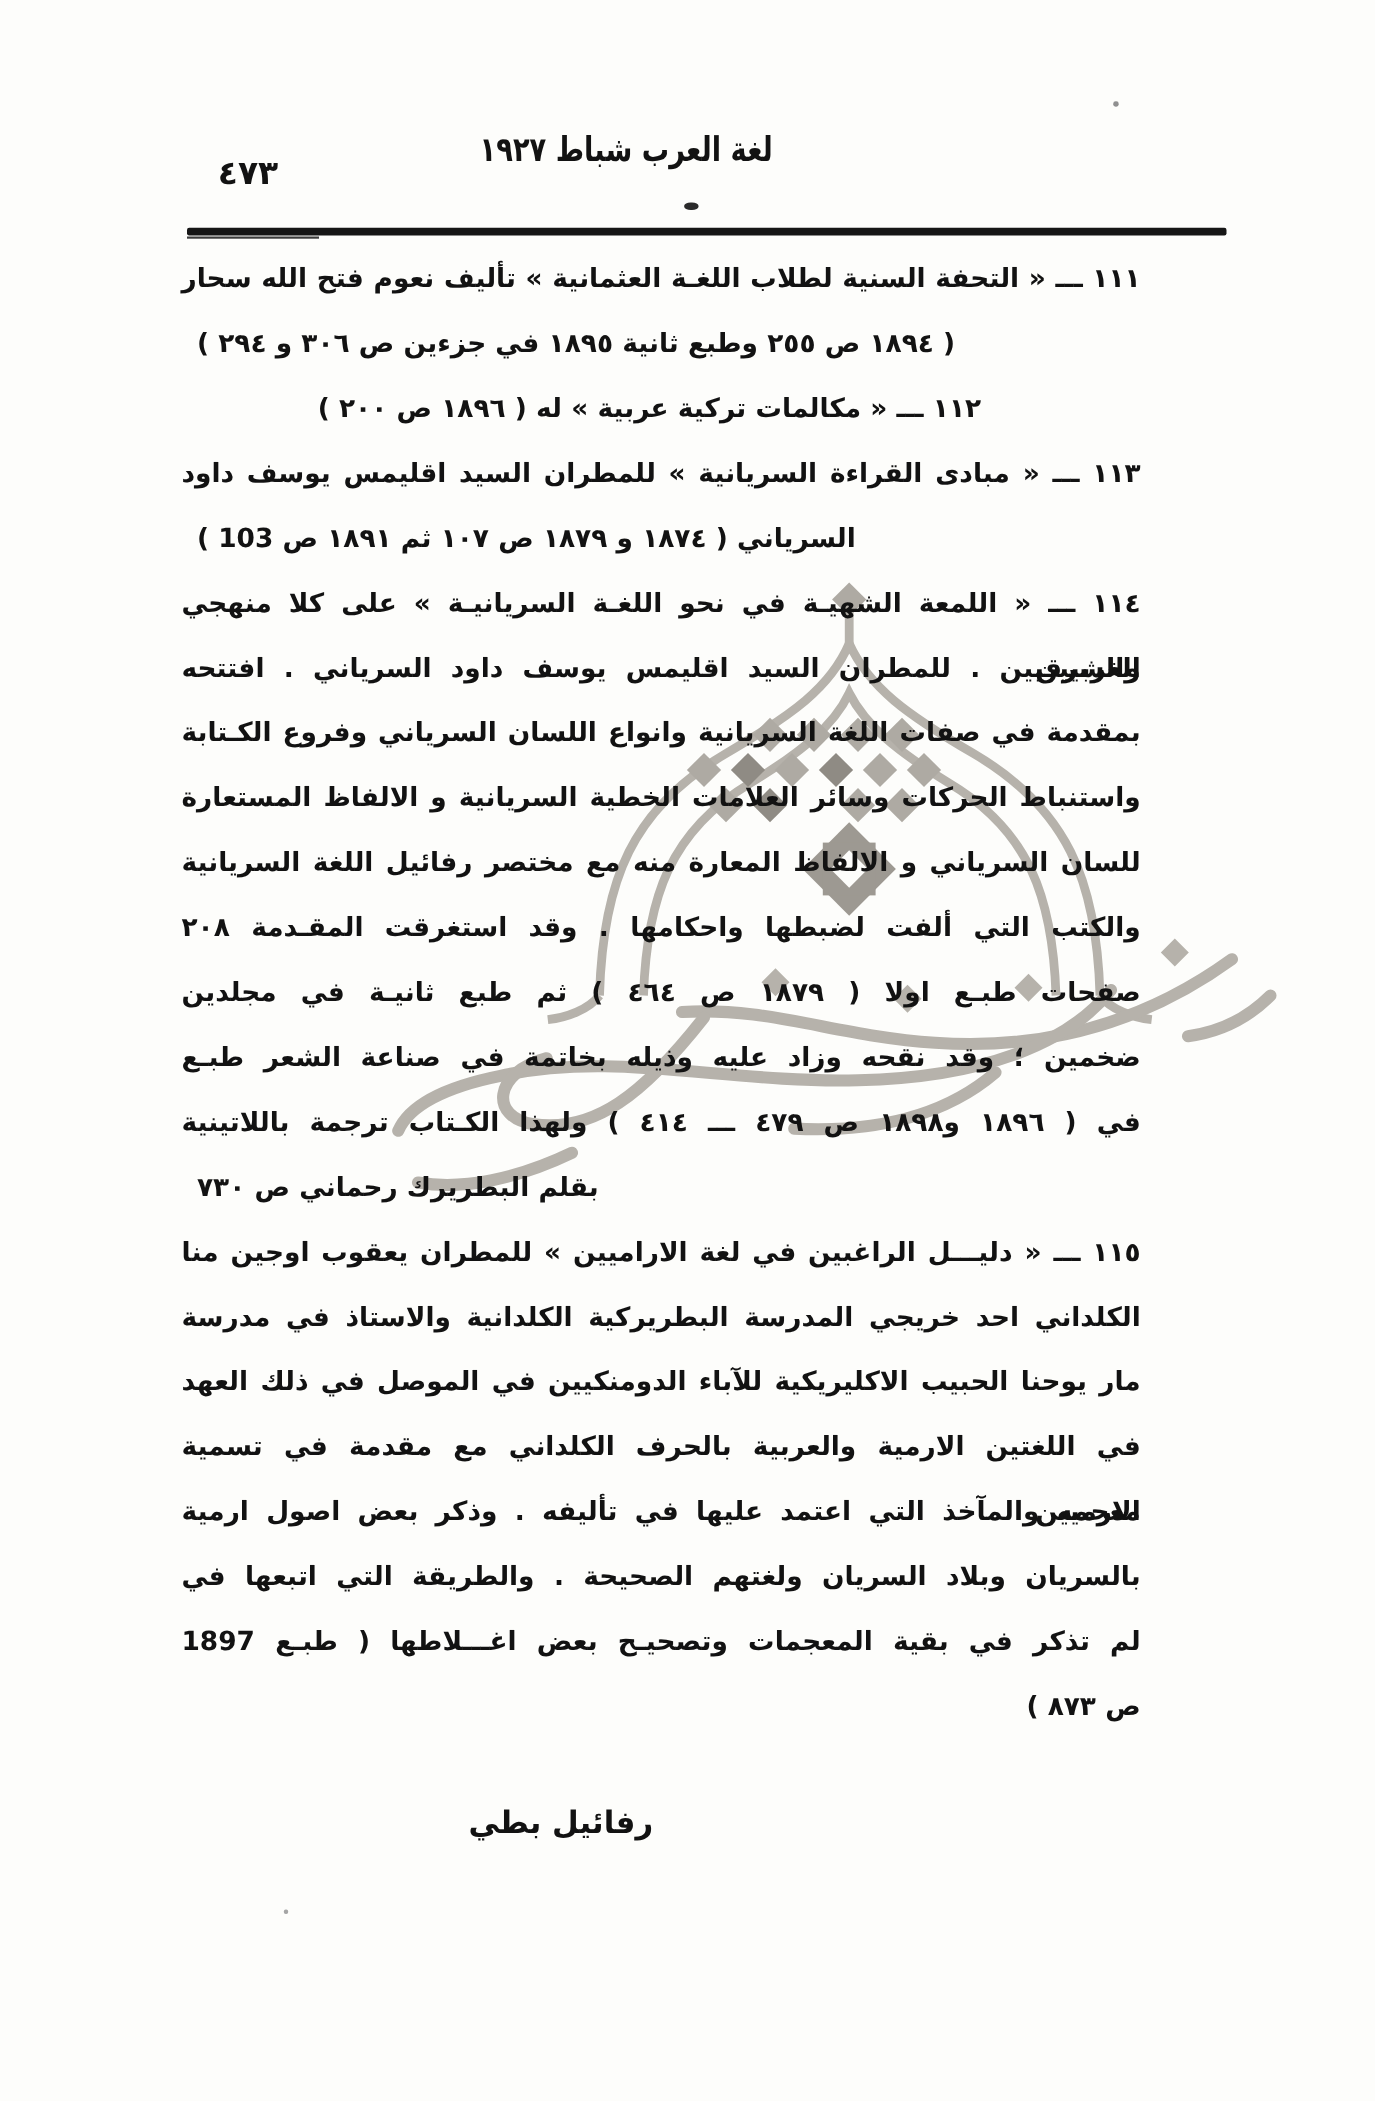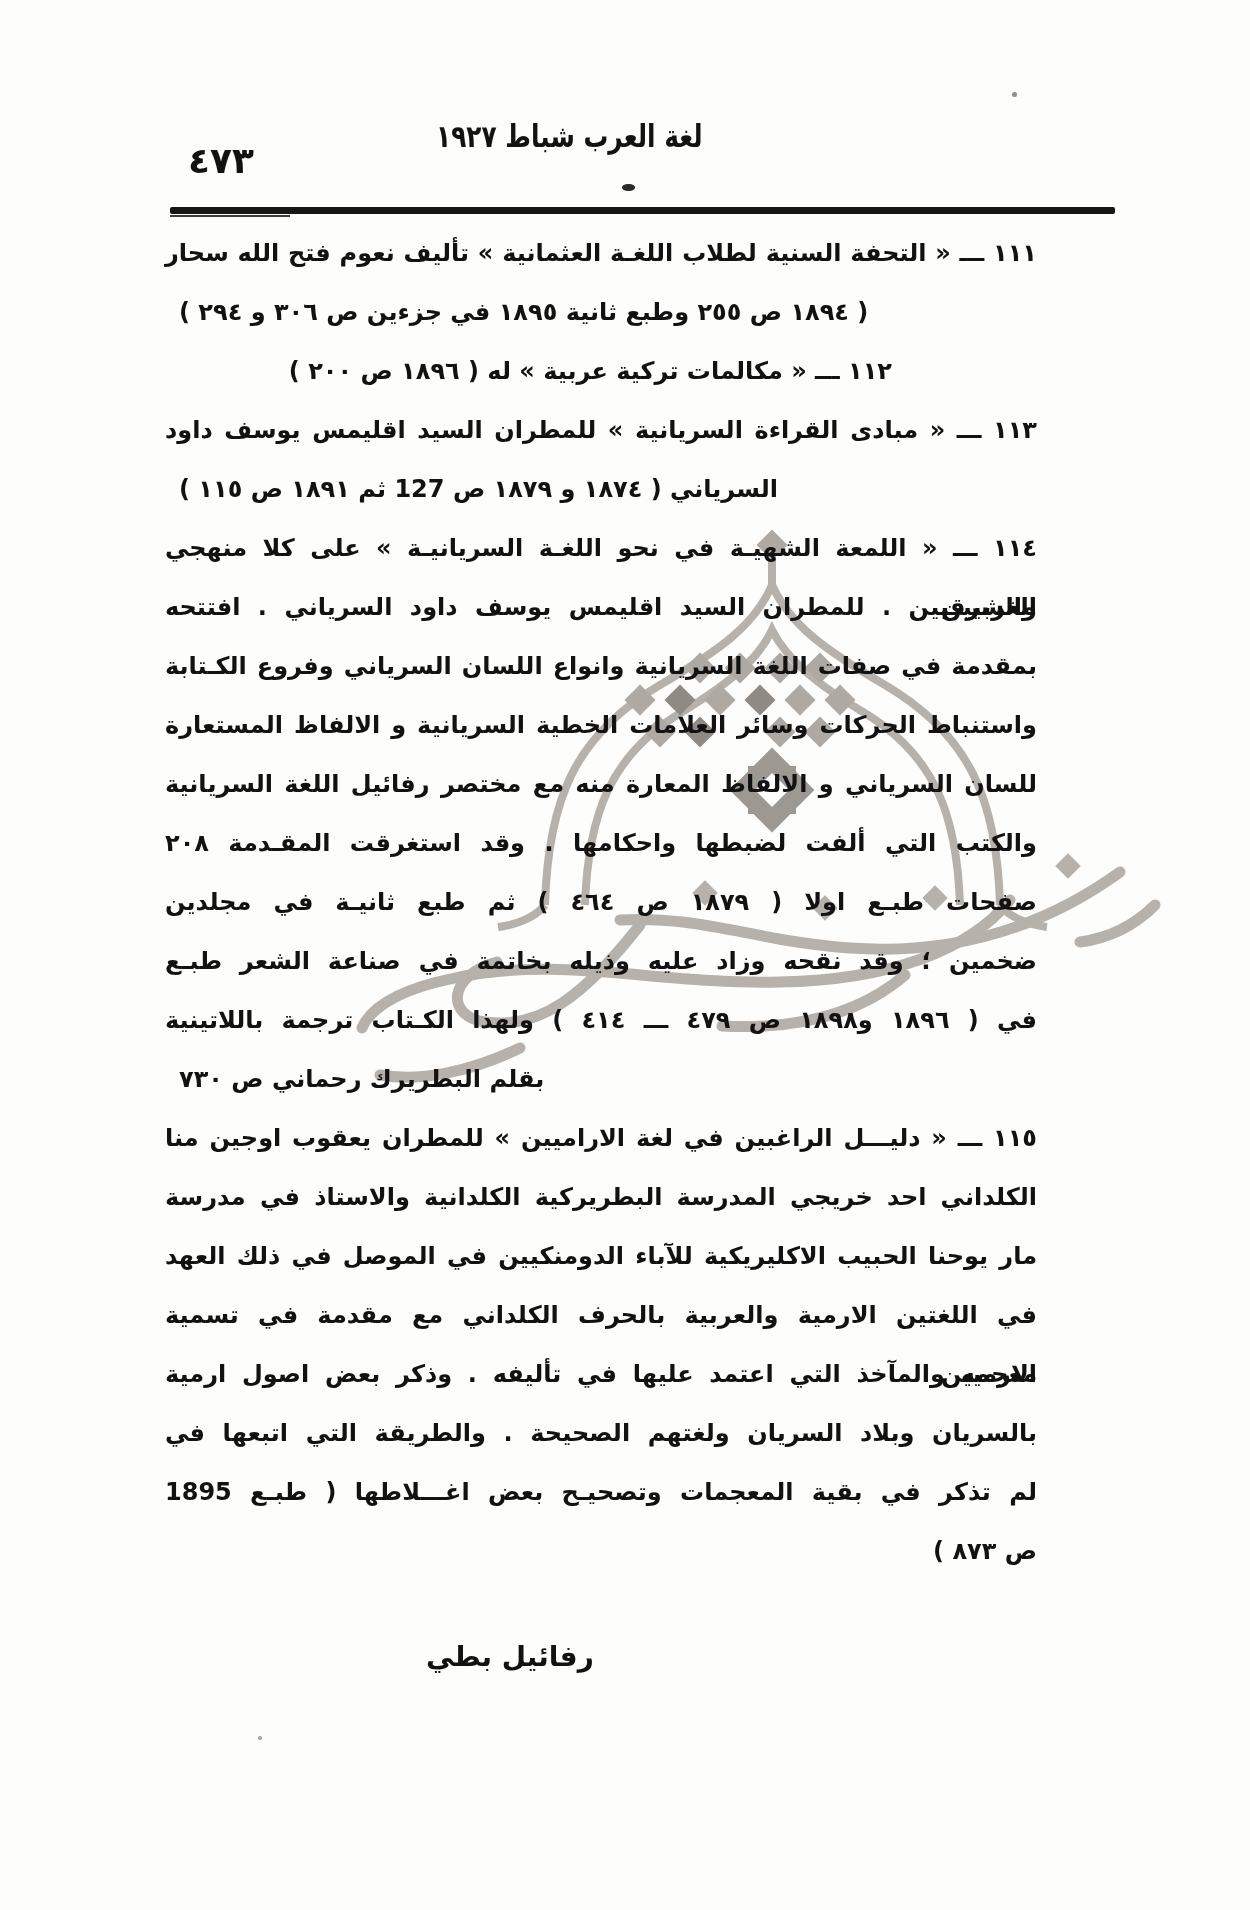--- a/index.html
+++ b/index.html
@@ -2,22 +2,22 @@
 <html><head>
 <meta charset="utf-8">
 <style>
   html,body{margin:0;padding:0;background:#e8e8e8;}
   .page{
     position:relative; width:1250px; height:1910px;
     background:#fdfdfb; overflow:hidden;
     font-family:"DejaVu Sans", sans-serif; color:#121212;
   }
   .pagenum{
-    position:absolute; top:140px; left:188px;
-    font-size:36px; font-weight:bold; direction:rtl;
+    position:absolute; top:140px; left:198px;
+    font-size:30px; font-weight:bold; direction:rtl;
   }
   .journal{
     position:absolute; top:118px; left:436px;
     font-size:31px; font-weight:bold; direction:rtl; white-space:nowrap;
     transform:scaleX(.8); transform-origin:left top;
   }
   .rule{
     position:absolute; top:207px; left:170px; width:945px; height:7px;
     background:#161616; border-radius:2px;
   }
@@ -98,38 +98,38 @@
 
   <div class="pagenum">٤٧٣</div>
   <div class="journal">لغة العرب شباط ١٩٢٧</div>
   <div class="rule"></div>
 
   <div class="body" id="body-lines">
       <div class="bodyline align-full" lang="ar">١١١ ـــ « التحفة السنية لطلاب اللغـة العثمانية » تأليف نعوم فتح الله سحار</div>
       <div class="bodyline align-left" lang="ar">( ١٨٩٤ ص ٢٥٥ وطبع ثانية ١٨٩٥ في جزءين ص ٣٠٦ و ٢٩٤ )</div>
       <div class="bodyline align-right-indent" lang="ar">١١٢ ـــ « مكالمات تركية عربية » له ( ١٨٩٦ ص ٢٠٠ )</div>
       <div class="bodyline align-full" lang="ar">١١٣ ـــ « مبادى القراءة السريانية » للمطران السيد اقليمس يوسف داود</div>
-      <div class="bodyline align-left" lang="ar">السرياني ( ١٨٧٤ و ١٨٧٩ ص 127 ثم ١٨٩١ ص ١١٥ )</div>
+      <div class="bodyline align-left" lang="ar">السرياني ( ١٨٧٤ و ١٨٧٩ ص ١٠٧ ثم ١٨٩١ ص 103 )</div>
       <div class="bodyline align-full" lang="ar">١١٤ ـــ « اللمعة الشهيـة في نحو اللغـة السريانيـة » على كلا منهجي الغربيين</div>
       <div class="bodyline align-full" lang="ar">والشرقيين . للمطران السيد اقليمس يوسف داود السرياني . افتتحه</div>
       <div class="bodyline align-full" lang="ar">بمقدمة في صفات اللغة السريانية وانواع اللسان السرياني وفروع الكـتابة</div>
       <div class="bodyline align-full" lang="ar">واستنباط الحركات وسائر العلامات الخطية السريانية و الالفاظ المستعارة</div>
       <div class="bodyline align-full" lang="ar">للسان السرياني و الالفاظ المعارة منه مع مختصر رفائيل اللغة السريانية</div>
       <div class="bodyline align-full" lang="ar">والكتب التي ألفت لضبطها واحكامها . وقد استغرقت المقـدمة ٢٠٨</div>
       <div class="bodyline align-full" lang="ar">صفحات طبـع اولا ( ١٨٧٩ ص ٤٦٤ ) ثم طبع ثانيـة في مجلدين</div>
       <div class="bodyline align-full" lang="ar">ضخمين ؛ وقد نقحه وزاد عليه وذيله بخاتمة في صناعة الشعر طبـع</div>
       <div class="bodyline align-full" lang="ar">في ( ١٨٩٦ و١٨٩٨ ص ٤٧٩ ـــ ٤١٤ ) ولهذا الكـتاب ترجمة باللاتينية</div>
       <div class="bodyline align-left" lang="ar">بقلم البطريرك رحماني ص ٧٣٠</div>
       <div class="bodyline align-full" lang="ar">١١٥ ـــ « دليـــل الراغبين في لغة الاراميين » للمطران يعقوب اوجين منا</div>
       <div class="bodyline align-full" lang="ar">الكلداني احد خريجي المدرسة البطريركية الكلدانية والاستاذ في مدرسة</div>
       <div class="bodyline align-full" lang="ar">مار يوحنا الحبيب الاكليريكية للآباء الدومنكيين في الموصل في ذلك العهد</div>
       <div class="bodyline align-full" lang="ar">في اللغتين الارمية والعربية بالحرف الكلداني مع مقدمة في تسمية الارميين</div>
       <div class="bodyline align-full" lang="ar">معجمه والمآخذ التي اعتمد عليها في تأليفه . وذكر بعض اصول ارمية</div>
       <div class="bodyline align-full" lang="ar">بالسريان وبلاد السريان ولغتهم الصحيحة . والطريقة التي اتبعها في</div>
-      <div class="bodyline align-full" lang="ar">لم تذكر في بقية المعجمات وتصحيـح بعض اغـــلاطها ( طبـع 1895</div>
+      <div class="bodyline align-full" lang="ar">لم تذكر في بقية المعجمات وتصحيـح بعض اغـــلاطها ( طبـع 1897</div>
       <div class="bodyline align-mid" lang="ar">ص ٨٧٣ )</div>
     </div>
 
   <div class="sig">رفائيل بطي</div>
 
   <div class="speck s1"></div>
   <div class="speck s2"></div>
   <div class="speck s3"></div>
 </div>
 

